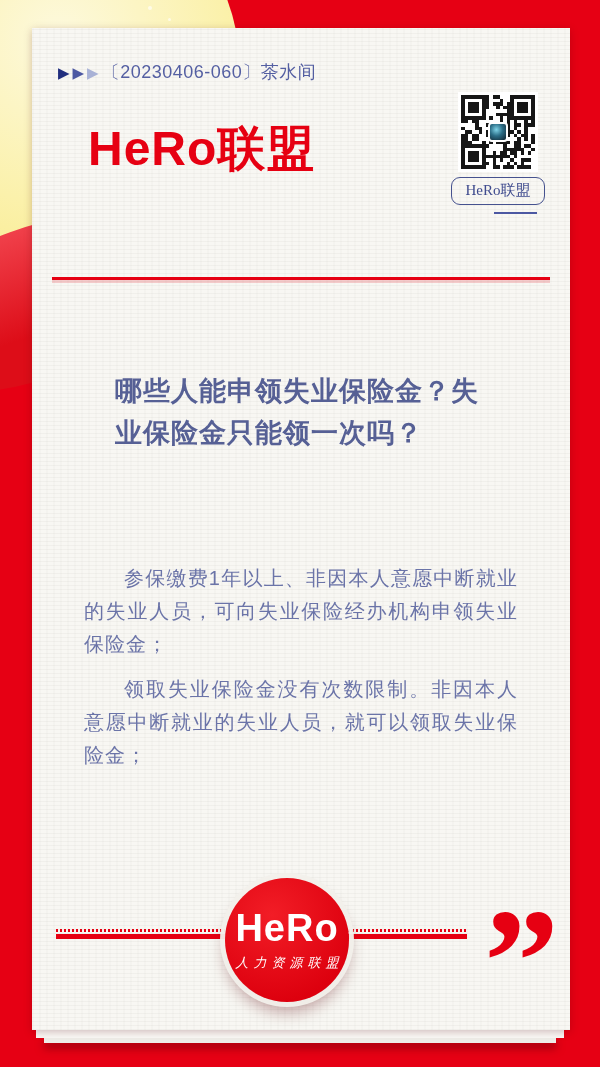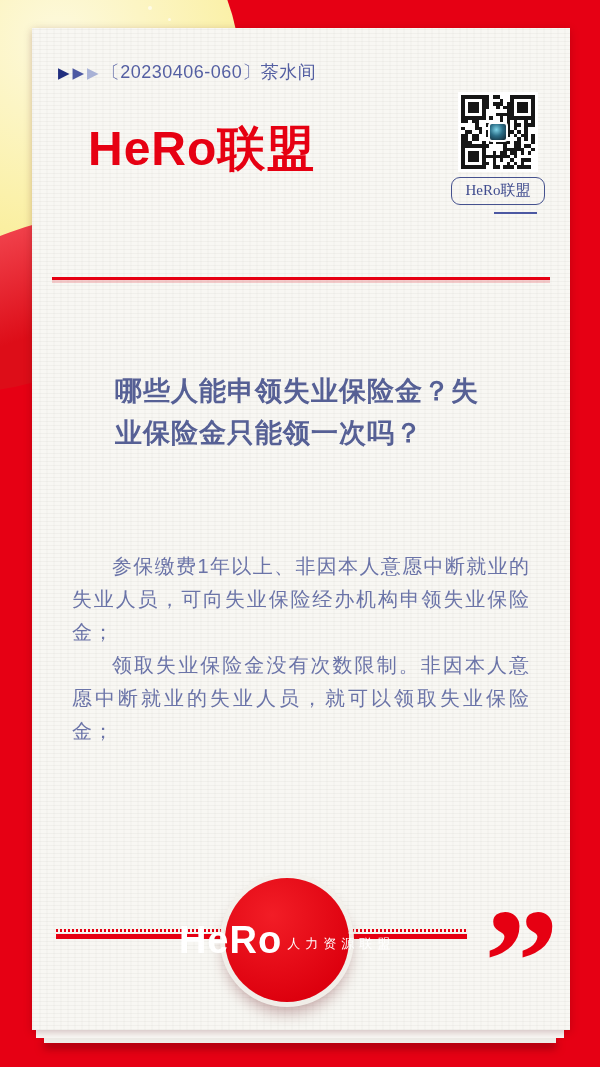--- a/index.html
+++ b/index.html
@@ -62,37 +62,37 @@
   .divider { position:absolute; left:20px; top:249px; width:498px; height:3px;
     background:#e60012; box-shadow:0 3px 0 rgba(230,0,18,.18); }
   
   .question { position:absolute; left:83px; top:342px; width:372px; text-align:left;
     font-size:27px; font-weight:bold; color:#566095; line-height:42px;
     letter-spacing:1px; word-break:break-all; }
   
   .body-text { position:absolute; left:40px; top:522px; width:458px;
     font-size:20px; color:#6b74a8; line-height:33px; letter-spacing:1px;
     word-break:break-all; text-align:justify; }
-  .body-text p { text-indent:2em; margin:0; }
+  .body-text p { text-indent:2em; margin:12px; }
   
   .flines { position:absolute; top:901px; }
   .flines-left  { left:24px;  width:169px; }
   .flines-right { left:316px; width:119px; }
   .flines .dash { height:3px;
     background:repeating-linear-gradient(90deg, #e60012 0 2px, transparent 2px 4px); }
   .flines .solid { height:5px; margin-top:2px; background:#e60012; }
   
   .logo-circle { position:absolute; left:193px; top:850px; width:124px; height:124px;
     border-radius:50%; z-index:5;
     background:radial-gradient(circle at 38% 30%, #f21d26 0%, #dd000e 75%);
     box-shadow:0 0 0 5px rgba(242,240,235,.95), 0 10px 16px rgba(90,0,8,.35);
-    display:flex; flex-direction:row; align-items:center; justify-content:center; }
+    display:flex; flex-direction:column; align-items:center; justify-content:center; }
   .logo-word { color:#fff; font-size:38px; font-weight:900; line-height:1; letter-spacing:1px; }
   .logo-sub { color:#fff; font-size:13px; letter-spacing:5px; margin-top:7px;
-    text-indent:5px; white-space:nowrap; }
+    text-indent:5px; white-space:nowrap;font-style:italic; }
   
   .quote { position:absolute; left:452px; top:858px; font-family:"Liberation Serif", serif;
     font-size:150px; font-weight:bold; line-height:1; color:#e60012; }
 </style>
 </head>
 <body>
 
 <div class="page">
 
   <div class="yellow-circle"></div>

